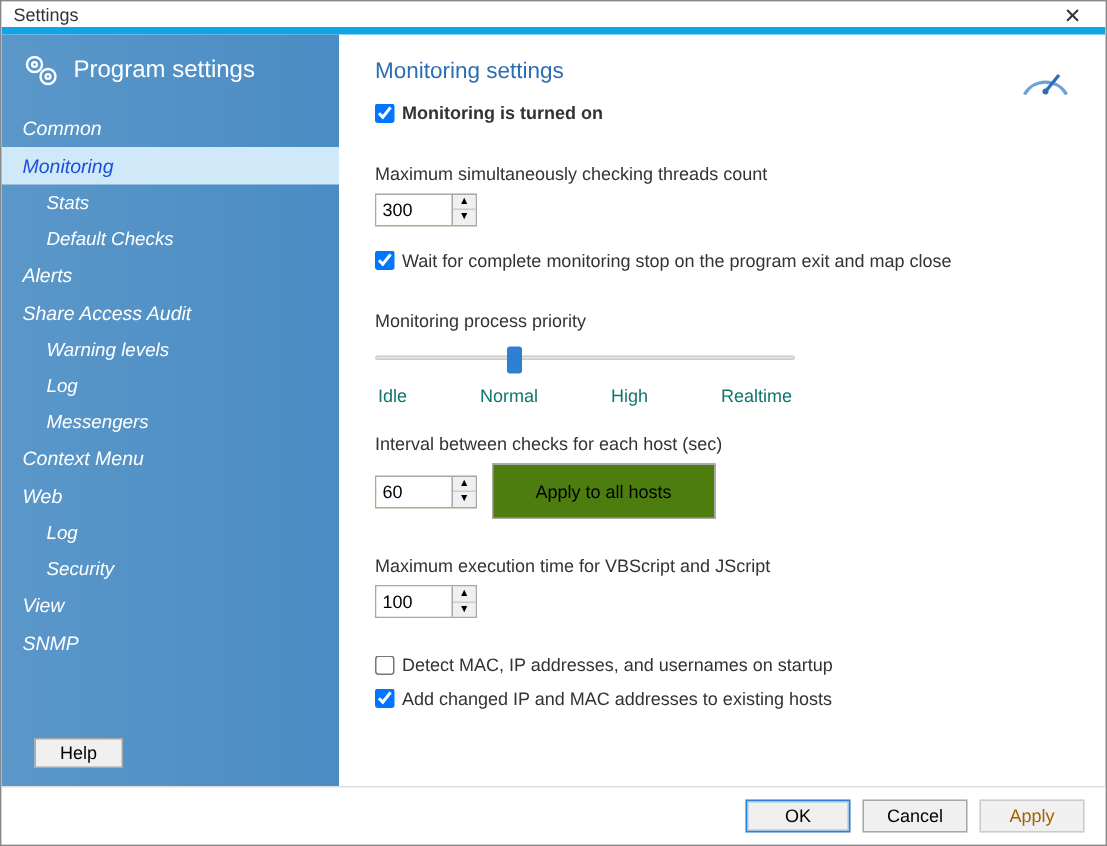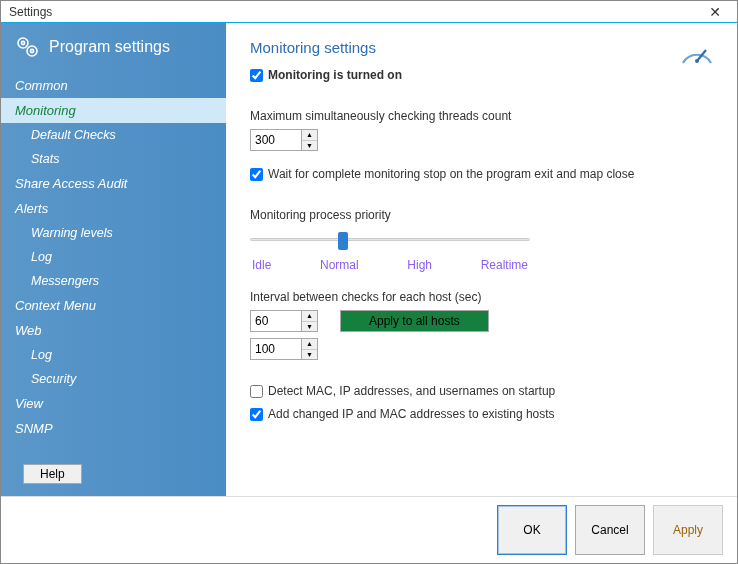--- a/index.html
+++ b/index.html
@@ -16,21 +16,21 @@
     display: flex;
     flex-direction: column;
   }
   .titlebar {
     height: 22px;
     display: flex;
     align-items: center;
     justify-content: space-between;
     padding: 0 6px 0 8px;
     background: #fff;
-    border-bottom: 1px solid #0ea5e9;
+    border-bottom: 5px solid #0ea5e9;
   }
   .titlebar .title { font-size: 12px; }
   .titlebar .close {
     width: 32px;
     text-align: center;
     font-size: 14px;
     line-height: 20px;
     cursor: default;
   }
   .body-area {
@@ -56,21 +56,21 @@
   .nav { flex: 1; overflow: auto; font-style: italic; }
   .nav-item, .nav-subitem {
     padding: 5px 10px 5px 14px;
     font-size: 13px;
     cursor: default;
     white-space: nowrap;
   }
   .nav-subitem { padding-left: 30px; font-size: 12.5px; }
   .nav-item.selected, .nav-subitem.selected {
     background: #cfe9f9;
-    color: #15803d;
+    color: #1d4ed8;
   }
   .sidebar-footer {
     padding: 8px 0 12px 22px;
   }
   .help-btn {
     background: #f0f0f0;
     border: 1px solid #a8a8a8;
     padding: 2px 16px;
     font-size: 12px;
     cursor: default;
@@ -89,21 +89,21 @@
   }
   .speed-icon {
     position: absolute;
     top: 14px;
     right: 22px;
     width: 36px;
     height: 36px;
   }
   .row { margin-bottom: 6px; }
   .section-gap { margin-top: 18px; }
-  label.chk { display: inline-flex; align-items: flex-end; gap: 5px; }
+  label.chk { display: inline-flex; align-items: center; gap: 5px; }
   .bold { font-weight: 600; }
   .spin-wrap {
     display: inline-flex;
     align-items: stretch;
     border: 1px solid #a8a8a8;
     background: #fef9c3;
     height: 22px;
   }
   .spin-wrap input {
     border: none;
@@ -147,44 +147,44 @@
     width: 10px; height: 18px;
     background: #2d7fd1;
     border-radius: 2px;
     transform: translateX(-50%);
   }
   .slider-labels {
     display: flex;
     justify-content: space-between;
     font-size: 12px;
     margin-top: 4px;
-    color: #8b5cf6;
+    color: #0f766e;
     padding: 0 2px;
   }
   .apply-hosts-btn {
-    margin-left: 22px;
+    margin-left: 10px;
     padding: 3px 28px;
-    background: #15803d;
+    background: #4d7c0f;
     border: 1px solid #a8a8a8;
     font: inherit;
     cursor: default;
-    height: 22px;
+    height: 37px;
   }
   .content-flex { flex: 1; }
   .footer {
     border-top: 1px solid #ddd;
     padding: 8px 14px 8px 0;
     display: flex;
     justify-content: flex-end;
     gap: 8px;
     background: #fff;
   }
   .footer button {
     min-width: 70px;
-    padding: 17px 10px;
+    padding: 3px 10px;
     background: #f0f0f0;
     border: 1px solid #a8a8a8;
     font: inherit;
     cursor: default;
   }
   .footer button.primary { border: 1px solid #2d7fd1; box-shadow: inset 0 0 0 1px rgba(45,127,209,0.4); }
   .footer button.disabled { color: #a16207; border-color: #ccc; }
   input[type=checkbox] { margin: 0; width: 13px; height: 13px; }
 </style>
 </head>
@@ -204,24 +204,24 @@
             <circle cx="8" cy="8" r="1.6"></circle>
           <circle cx="17" cy="16" r="5"></circle>
             <circle cx="17" cy="16" r="1.6"></circle>
         </g>
       </svg>
       <span>Program settings</span>
     </div>
     <div class="nav" id="nav">
         <div class="nav-item">Common</div>
         <div class="nav-item selected">Monitoring</div>
+        <div class="nav-subitem">Stats</div>
         <div class="nav-subitem">Default Checks</div>
-        <div class="nav-subitem">Stats</div>
+        <div class="nav-item">Alerts</div>
         <div class="nav-item">Share Access Audit</div>
-        <div class="nav-item">Alerts</div>
         <div class="nav-subitem">Warning levels</div>
         <div class="nav-subitem">Log</div>
         <div class="nav-subitem">Messengers</div>
         <div class="nav-item">Context Menu</div>
         <div class="nav-item">Web</div>
         <div class="nav-subitem">Log</div>
         <div class="nav-subitem">Security</div>
         <div class="nav-item">View</div>
         <div class="nav-item">SNMP</div>
       </div>
@@ -283,20 +283,21 @@
       <span class="spin-wrap">
         <input id="interval-val" value="60" style="">
         <span class="spin-btns">
           <button>▲</button>
           <button>▼</button>
         </span>
       </span>
       <button class="apply-hosts-btn">Apply to all hosts</button>
     </div>
 
+    <div class="row section-gap">Maximum execution time for VBScript and JScript</div>
     <div class="row">
       <span class="spin-wrap">
         <input id="exec-val" value="100" style="">
         <span class="spin-btns">
           <button>▲</button>
           <button>▼</button>
         </span>
       </span>
     </div>
 

